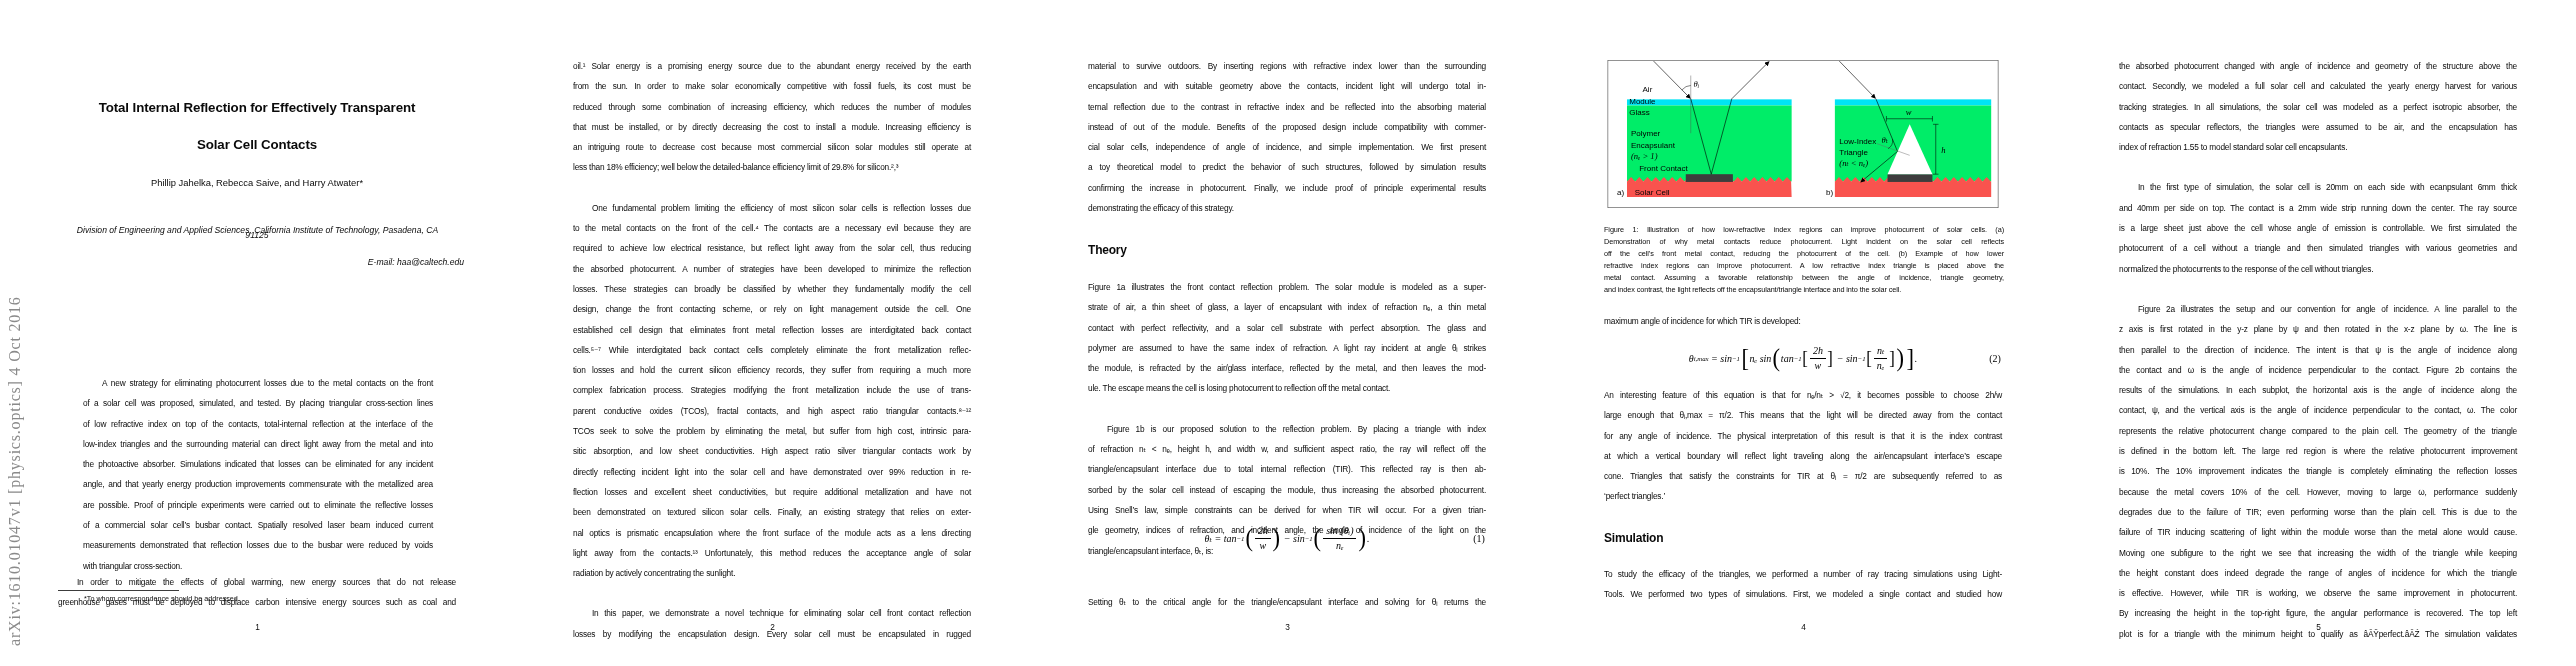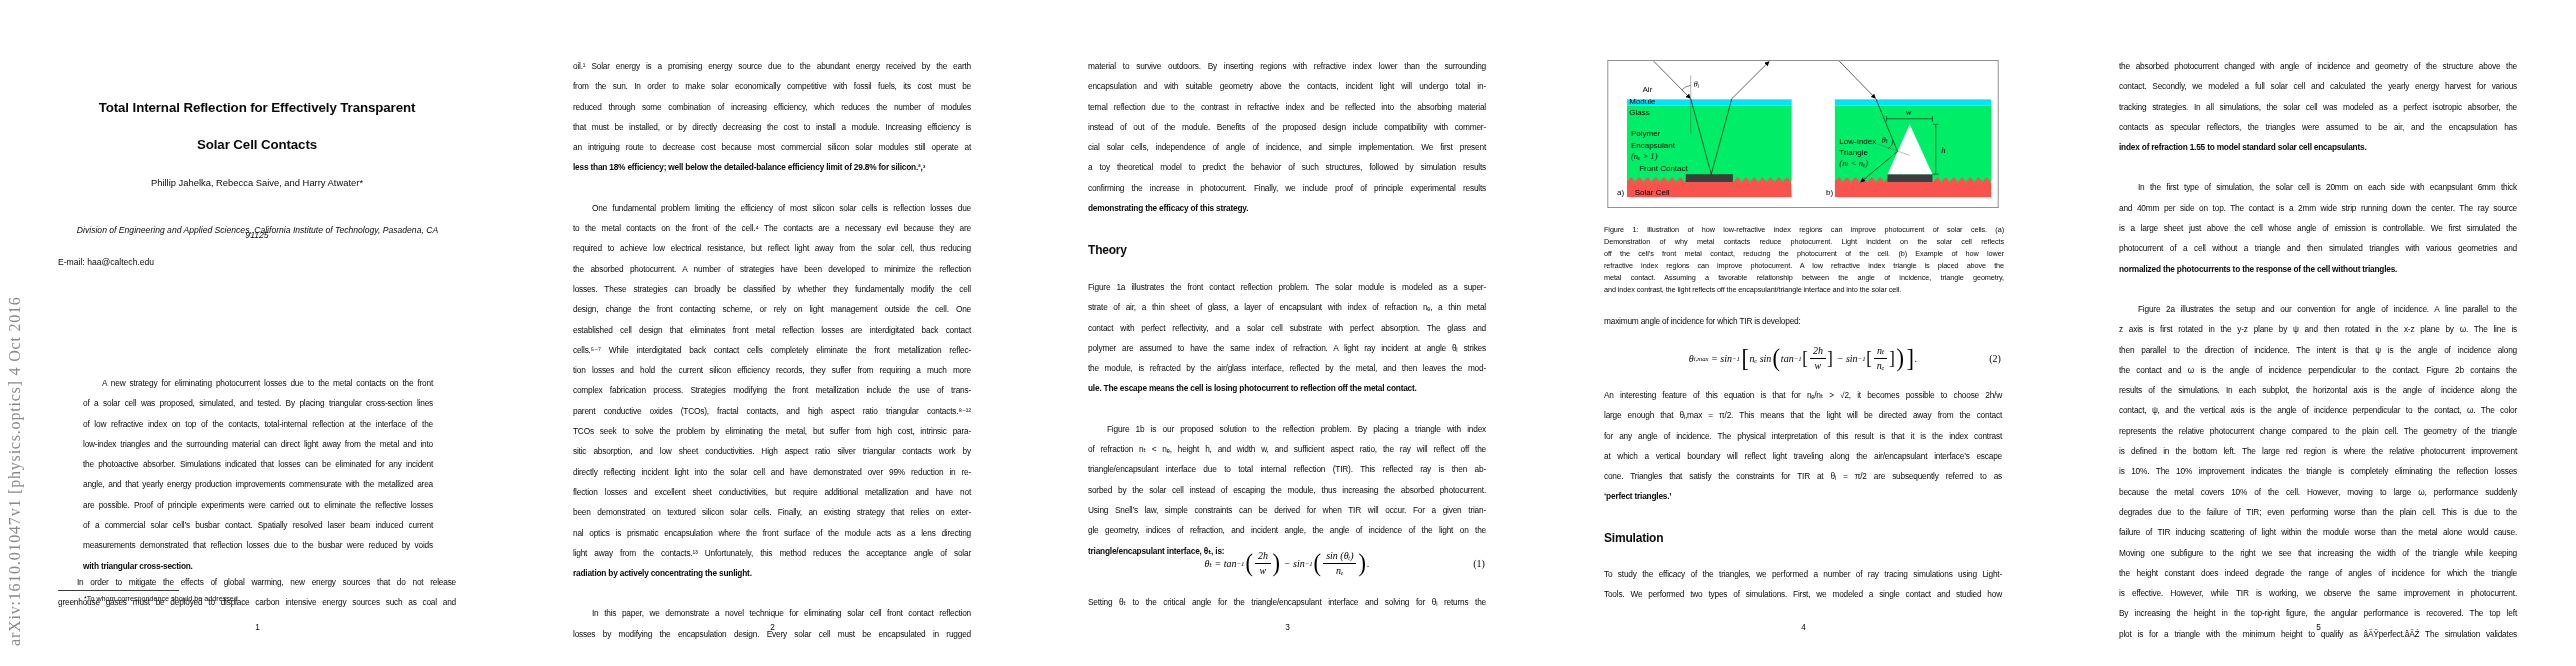--- a/index.html
+++ b/index.html
@@ -5,54 +5,54 @@
   html,body{margin:0;padding:0;background:#ffffff;}
   #screen{position:relative;width:2576px;height:667px;background:#ffffff;overflow:hidden;
           font-family:"Liberation Sans","DejaVu Sans",sans-serif;color:#0a0a0a;}
   .page{position:absolute;top:0;width:515px;height:667px;background:#ffffff;}
   #pg1{left:0;} #pg2{left:515px;} #pg3{left:1030px;} #pg4{left:1546px;} #pg5{left:2061px;}
 
   
   .lines{position:absolute;left:58px;width:398px;}
   .line{display:block;font-size:8.3px;line-height:20.3px;letter-spacing:-0.2px;
         text-align:justify;text-align-last:justify;white-space:nowrap;}
-  .line.short{text-align-last:left;font-weight:bold;}
+  .line.short{text-align-last:left;}
   .line.indent{text-indent:19px;margin-top:20px;}
   .pagenum{position:absolute;top:622px;left:0;width:100%;text-align:center;font-size:8.3px;}
   .heading{position:absolute;left:58px;font-size:12px;font-weight:bold;letter-spacing:-0.2px;}
 
   
   .stamp{position:absolute;left:5.6px;top:646px;transform:rotate(-90deg);transform-origin:left top;
          white-space:nowrap;font-family:"Liberation Serif","DejaVu Serif",serif;
          font-size:16px;letter-spacing:0.8px;color:#8a8a8a;}
   .p1-title{position:absolute;top:89px;left:58px;width:398px;text-align:center;
             font-size:13.3px;font-weight:bold;line-height:37px;letter-spacing:-0.1px;}
   .p1-authors{position:absolute;top:177px;left:58px;width:398px;text-align:center;font-size:9.4px;}
   .p1-affil{position:absolute;top:225px;left:47px;width:421px;text-align:center;
             font-size:8.6px;font-style:italic;}
   .p1-zip{position:absolute;top:230px;left:58px;width:398px;text-align:center;
           font-size:8.6px;font-style:italic;}
-  .p1-email{position:absolute;top:257px;left:58px;width:398px;text-align:left;font-size:8.6px;}
+  .p1-email{position:absolute;top:257px;left:66px;width:398px;text-align:right;font-size:8.6px;font-style:italic;}
   .abstract{left:83px;width:350px;top:353px;}
   .p1-body{top:552px;}
   .footrule{position:absolute;top:590px;left:58px;width:121px;border-top:0.8px solid #3c3c3c;}
   .footnote{position:absolute;top:594px;left:84px;font-size:7.2px;}
 
   
   .fullcol{top:56px;}
 
   
   .p3a{top:56px;} #p3-heading{top:243px;} .p3b{top:277px;}
   .p3-closing{top:592px;}
 
   
   .equation{position:absolute;left:58px;width:398px;display:flex;align-items:center;
             justify-content:center;font-family:"Liberation Serif","DejaVu Serif",serif;
             font-style:italic;font-size:10px;color:#000;}
-  #eq1{top:544px;height:38px;} #eq2{top:337px;height:42px;}
+  #eq1{top:519px;height:38px;} #eq2{top:337px;height:42px;}
   .eq-num{position:absolute;right:1.1px;top:50%;transform:translateY(-50%);font-style:normal;}
   .mi{white-space:pre;}
   .eq sup,.equation sup{font-size:68%;vertical-align:super;}
   .equation sub{font-size:68%;vertical-align:sub;}
   .frac{display:inline-block;vertical-align:middle;text-align:center;margin:0 1.1px;}
   .frac .num{display:block;padding:0 2.8px 1.7px;border-bottom:0.7px solid #000;}
   .frac .den{display:block;padding:1.7px 2.8px 0;}
   .bigd{display:inline-block;vertical-align:middle;font-size:250%;font-weight:300;
         font-style:normal;margin:0 0.6px;transform:scaleX(.9);}
   .medd{display:inline-block;vertical-align:middle;font-size:185%;font-weight:300;

